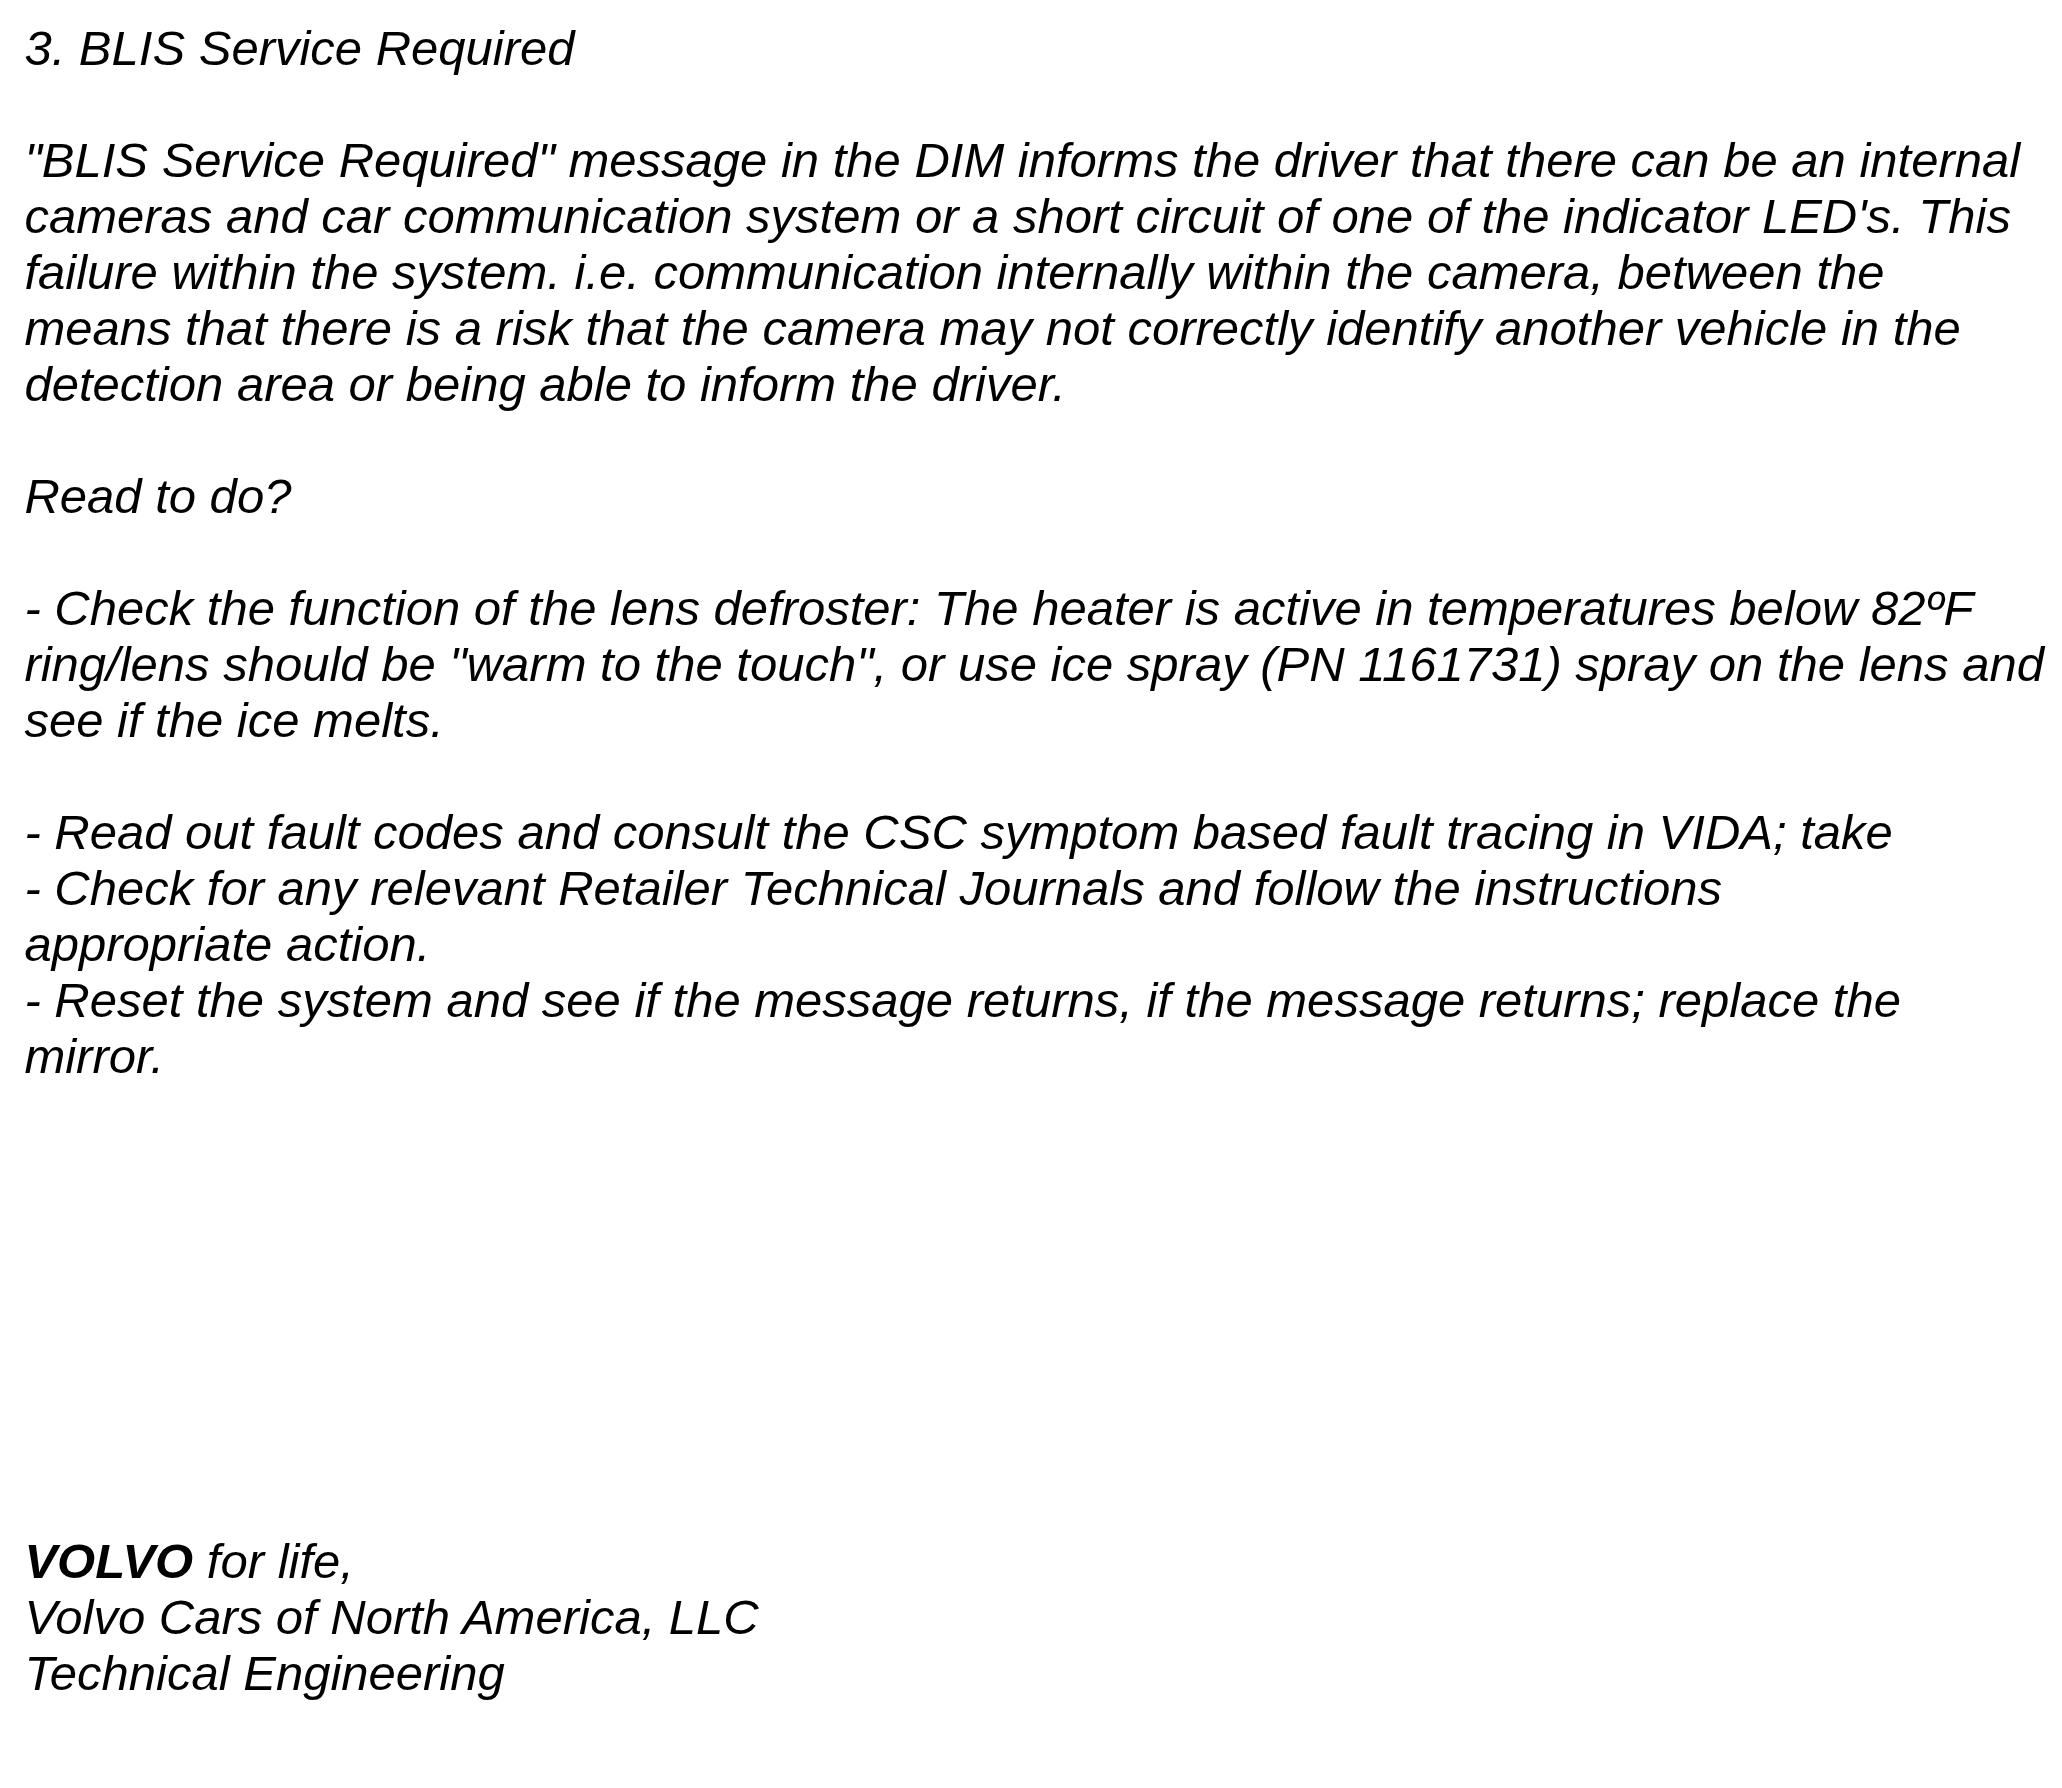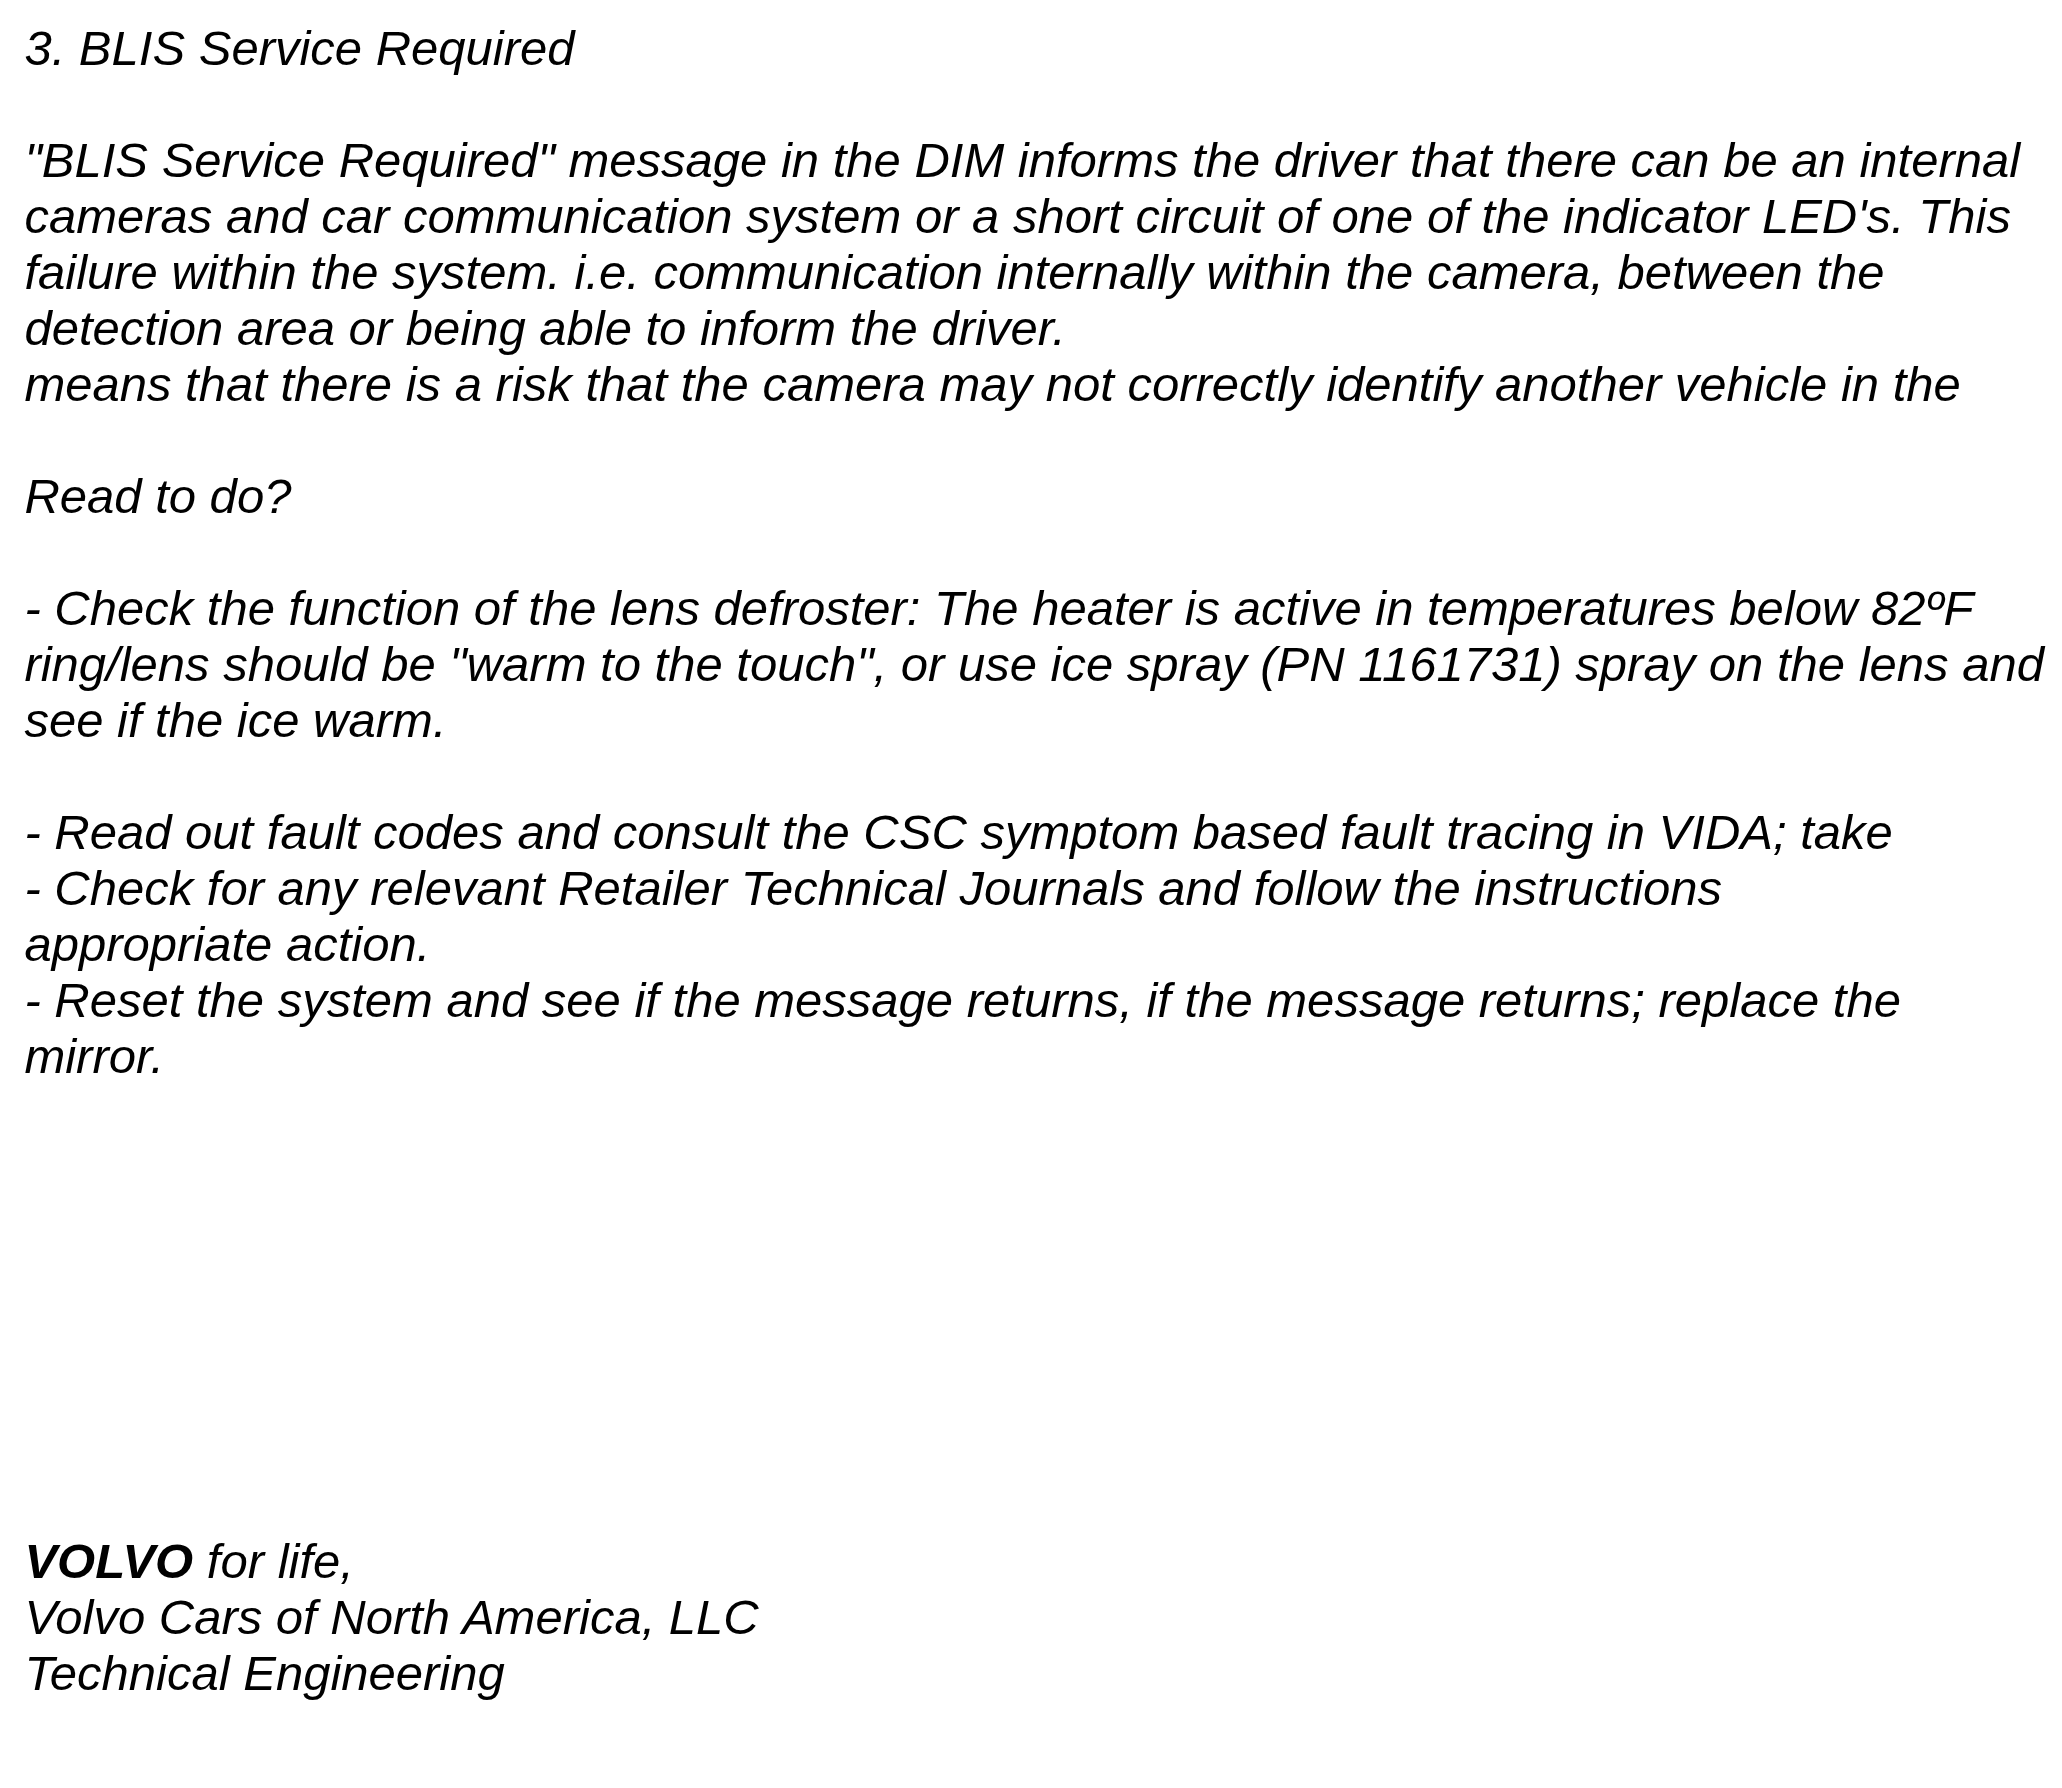--- a/index.html
+++ b/index.html
@@ -41,34 +41,34 @@
 <div class="doc">
 
   <div class="line">3. BLIS Service Required</div>
 
   <div class="blank"></div>
 
   <div>
     <div class="line">"BLIS Service Required" message in the DIM informs the driver that there can be an internal</div>
     <div class="line">cameras and car communication system or a short circuit of one of the indicator LED's. This</div>
     <div class="line">failure within the system. i.e. communication internally within the camera, between the</div>
+    <div class="line">means that there is a risk that the camera may not correctly identify another vehicle in the</div>
     <div class="line">detection area or being able to inform the driver.</div>
-    <div class="line">means that there is a risk that the camera may not correctly identify another vehicle in the</div>
   </div>
 
   <div class="blank"></div>
 
   <div class="line">Read to do?</div>
 
   <div class="blank"></div>
 
   <div>
     <div class="line">- Check the function of the lens defroster: The heater is active in temperatures below 82ºF</div>
     <div class="line">ring/lens should be "warm to the touch", or use ice spray (PN 1161731) spray on the lens and</div>
-    <div class="line">see if the ice warm.</div>
+    <div class="line">see if the ice melts.</div>
   </div>
 
   <div class="blank"></div>
 
   <div>
     <div class="line">- Read out fault codes and consult the CSC symptom based fault tracing in VIDA; take</div>
     <div class="line">- Check for any relevant Retailer Technical Journals and follow the instructions</div>
     <div class="line">appropriate action.</div>
     <div class="line">- Reset the system and see if the message returns, if the message returns; replace the</div>
     <div class="line">mirror.</div>

